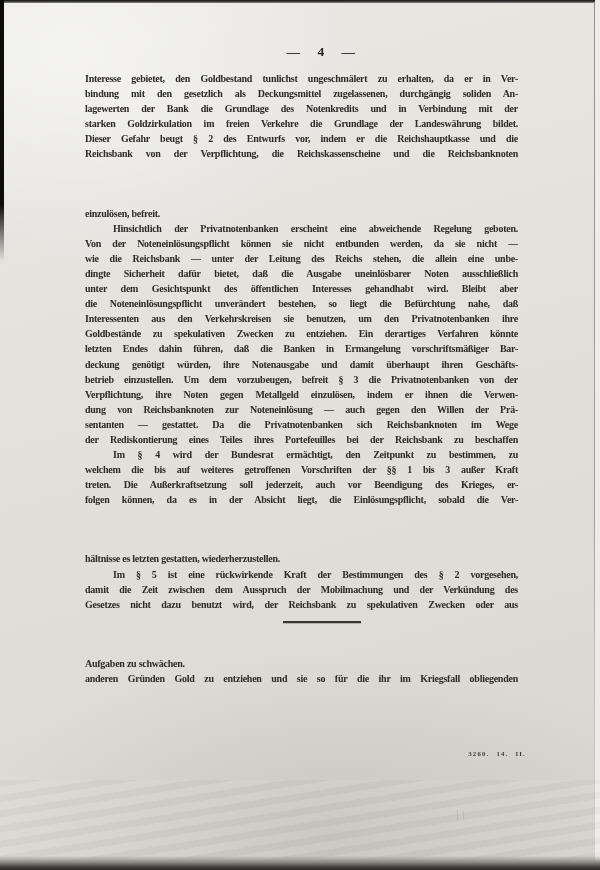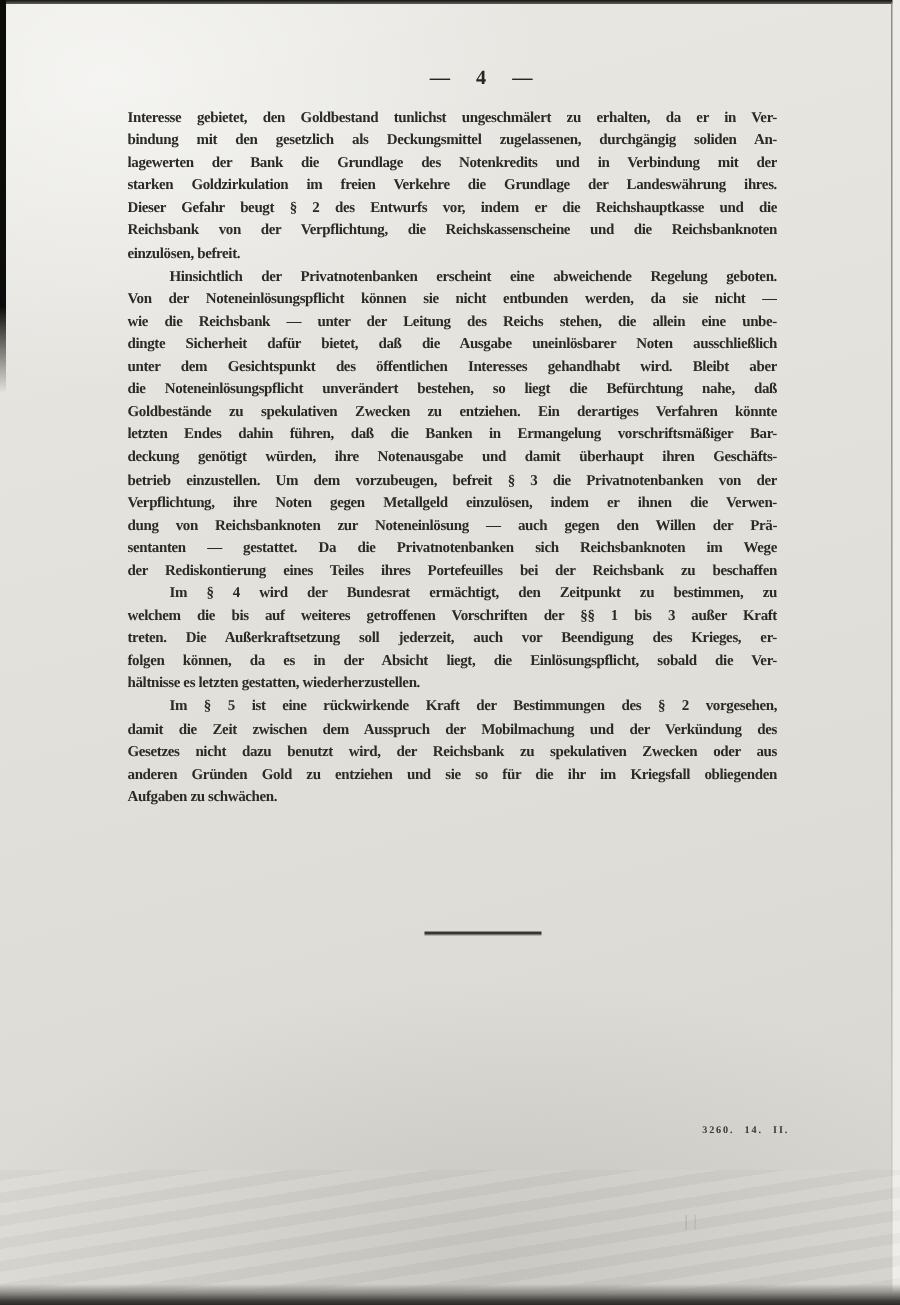--- a/index.html
+++ b/index.html
@@ -33,21 +33,21 @@
   }
   .doc-body{
     position:absolute;left:85px;top:71px;width:433px;
     font-size:10px;font-weight:bold;color:#2b2a25;
     letter-spacing:-0.25px;
   }
   .line{
     height:15.1px;line-height:15.1px;overflow:hidden;
     text-align:justify;text-align-last:justify;
   }
-  .line.last{text-align-last:left;}
+  .line.last{text-align-last:left;margin-top:44px;}
   .line.indent{text-indent:28px;}
   .divider{
     position:absolute;left:283px;top:621px;width:78px;height:2px;
     background:#38372f;box-shadow:0 1px 0 rgba(56,55,47,.25);
   }
   .footer-mark{
     position:absolute;left:420px;top:750px;width:106px;
     text-align:right;font-size:6.8px;font-weight:bold;color:#3a3934;
     letter-spacing:1.2px;word-spacing:4px;
   }
@@ -61,48 +61,49 @@
   <div class="edge-right-light"></div>
   <div class="edge-right-line"></div>
   <div class="wrinkle"></div>
 
   <div class="page-number">— 4 —</div>
 
   <div class="doc-body">
       <div class="line">Interesse gebietet, den Goldbestand tunlichst ungeschmälert zu erhalten, da er in Ver-</div>
       <div class="line">bindung mit den gesetzlich als Deckungsmittel zugelassenen, durchgängig soliden An-</div>
       <div class="line">lagewerten der Bank die Grundlage des Notenkredits und in Verbindung mit der</div>
-      <div class="line">starken Goldzirkulation im freien Verkehre die Grundlage der Landeswährung ihres.</div>
+      <div class="line">starken Goldzirkulation im freien Verkehre die Grundlage der Landeswährung bildet.</div>
       <div class="line">Dieser Gefahr beugt § 2 des Entwurfs vor, indem er die Reichshauptkasse und die</div>
       <div class="line">Reichsbank von der Verpflichtung, die Reichskassenscheine und die Reichsbanknoten</div>
       <div class="line last">einzulösen, befreit.</div>
       <div class="line indent">Hinsichtlich der Privatnotenbanken erscheint eine abweichende Regelung geboten.</div>
       <div class="line">Von der Noteneinlösungspflicht können sie nicht entbunden werden, da sie nicht —</div>
       <div class="line">wie die Reichsbank — unter der Leitung des Reichs stehen, die allein eine unbe-</div>
       <div class="line">dingte Sicherheit dafür bietet, daß die Ausgabe uneinlösbarer Noten ausschließlich</div>
       <div class="line">unter dem Gesichtspunkt des öffentlichen Interesses gehandhabt wird. Bleibt aber</div>
       <div class="line">die Noteneinlösungspflicht unverändert bestehen, so liegt die Befürchtung nahe, daß</div>
+      <div class="line">Interessenten aus den Verkehrskreisen sie benutzen, um den Privatnotenbanken ihre</div>
       <div class="line">Goldbestände zu spekulativen Zwecken zu entziehen. Ein derartiges Verfahren könnte</div>
       <div class="line">letzten Endes dahin führen, daß die Banken in Ermangelung vorschriftsmäßiger Bar-</div>
       <div class="line">deckung genötigt würden, ihre Notenausgabe und damit überhaupt ihren Geschäfts-</div>
       <div class="line">betrieb einzustellen. Um dem vorzubeugen, befreit § 3 die Privatnotenbanken von der</div>
       <div class="line">Verpflichtung, ihre Noten gegen Metallgeld einzulösen, indem er ihnen die Verwen-</div>
       <div class="line">dung von Reichsbanknoten zur Noteneinlösung — auch gegen den Willen der Prä-</div>
       <div class="line">sentanten — gestattet. Da die Privatnotenbanken sich Reichsbanknoten im Wege</div>
       <div class="line">der Rediskontierung eines Teiles ihres Portefeuilles bei der Reichsbank zu beschaffen</div>
       <div class="line indent">Im § 4 wird der Bundesrat ermächtigt, den Zeitpunkt zu bestimmen, zu</div>
       <div class="line">welchem die bis auf weiteres getroffenen Vorschriften der §§ 1 bis 3 außer Kraft</div>
       <div class="line">treten. Die Außerkraftsetzung soll jederzeit, auch vor Beendigung des Krieges, er-</div>
       <div class="line">folgen können, da es in der Absicht liegt, die Einlösungspflicht, sobald die Ver-</div>
       <div class="line last">hältnisse es letzten gestatten, wiederherzustellen.</div>
       <div class="line indent">Im § 5 ist eine rückwirkende Kraft der Bestimmungen des § 2 vorgesehen,</div>
       <div class="line">damit die Zeit zwischen dem Ausspruch der Mobilmachung und der Verkündung des</div>
       <div class="line">Gesetzes nicht dazu benutzt wird, der Reichsbank zu spekulativen Zwecken oder aus</div>
+      <div class="line last">Aufgaben zu schwächen.</div>
       <div class="line">anderen Gründen Gold zu entziehen und sie so für die ihr im Kriegsfall obliegenden</div>
-      <div class="line last">Aufgaben zu schwächen.</div>
     </div>
 
   <div class="divider"></div>
 
   <div class="footer-mark">3260. 14. II.</div>
 
   <div class="smudge"></div>
   <div class="edge-bottom"></div>
 </div>
 

